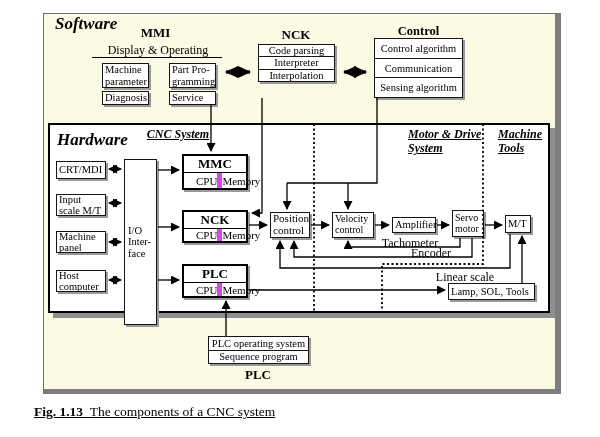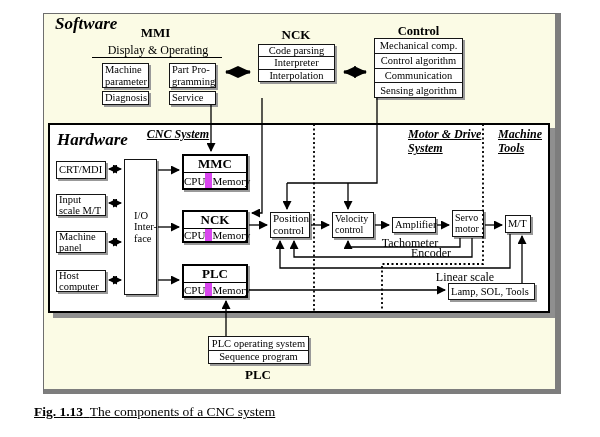--- a/index.html
+++ b/index.html
@@ -10,21 +10,21 @@
   .hwframe{background:#fff;border:2px solid #000;box-shadow:5px 5px 0 #8f8f8f;}
   .bx{background:#fff;border:1px solid #151515;box-shadow:2px 2px 0 #999;font-size:10.5px;line-height:1.08;padding:1px 2px;}
   .ctr{display:flex;flex-direction:column;justify-content:center;text-align:left;}
   .lft{display:flex;flex-direction:column;justify-content:center;text-align:left;}
   .tbl{background:#fff;border:1px solid #151515;box-shadow:2px 2px 0 #999;display:flex;flex-direction:column;padding:0;}
   .tbl>div{flex:1;border-bottom:1px solid #151515;display:flex;align-items:center;justify-content:center;font-size:10.5px;}
   .tbl>div:last-child{border-bottom:none;}
   .cnc{background:#fff;border:2px solid #000;box-shadow:2px 2px 0 #999;display:flex;flex-direction:column;padding:0;}
   .cnc .t{flex:1;border-bottom:1px solid #000;display:flex;align-items:center;justify-content:center;font-weight:bold;font-size:13px;}
   .cnc .m{height:16px;display:flex;font-size:11px;}
-  .cnc .m .c1{width:26px;border-right:7px solid #d946ef;display:flex;align-items:center;justify-content:center;}
+  .cnc .m .c1{width:26px;border-right:5px solid #d946ef;display:flex;align-items:center;justify-content:center;margin-left:12px;}
   .cnc .m .c2{flex:1;display:flex;align-items:center;justify-content:center;}
   .h1{font-weight:bold;font-style:italic;font-size:17px;line-height:1;}
   .h2{font-weight:bold;font-size:13px;text-align:center;line-height:1;}
   .sec{font-weight:bold;font-style:italic;font-size:12px;text-decoration:underline;line-height:1.2;}
   .lbl{font-size:12px;text-align:center;line-height:1;}
   .rule{background:#000;height:1px;}
   .cap{font-size:13.5px;text-decoration:underline;}
   svg{position:absolute;left:0;top:0;pointer-events:none;}
 </style>
 </head>
@@ -53,21 +53,20 @@
 
   <div class="abs h2" style="left:271px;top:28px;width:50px;">NCK</div>
   <div class="abs tbl" style="left:258px;top:44px;width:77px;height:38px;">
     <div>Code parsing</div>
     <div>Interpreter</div>
     <div>Interpolation</div>
   </div>
 
   <div class="abs h2" style="left:390px;top:25px;width:57px;font-size:12.5px;">Control</div>
   <div class="abs tbl" style="left:374px;top:38px;width:89px;height:60px;">
-    <div>Mechanical comp.</div>
     <div>Control algorithm</div>
     <div>Communication</div>
     <div>Sensing algorithm</div>
   </div>
 
   <div class="abs hwframe" style="left:48px;top:123px;width:502px;height:190px;"></div>
 
   <div class="abs h1" style="left:57px;top:131px;">Hardware</div>
   <div class="abs sec" style="left:143px;top:127px;width:70px;text-align:center;">CNC System</div>
   <div class="abs sec" style="left:408px;top:127px;width:80px;">
@@ -86,21 +85,21 @@
   </div>
   <div class="abs bx lft" style="left:56px;top:231px;width:50px;height:22px;">
     <div>Machine</div>
     <div>panel</div>
   </div>
   <div class="abs bx lft" style="left:56px;top:270px;width:50px;height:22px;">
     <div>Host</div>
     <div>computer</div>
   </div>
 
-  <div class="abs bx lft" style="left:124px;top:159px;width:33px;height:136px;padding-left:9px;">
+  <div class="abs bx lft" style="left:124px;top:159px;width:33px;height:166px;padding-left:3px;">
     <div>I/O</div>
     <div>Inter-</div>
     <div>face</div>
   </div>
 
   <div class="abs cnc" style="left:182px;top:154px;width:66px;height:36px;">
     <div class="t">MMC</div>
     <div class="m">
         <div class="c1">CPU</div>
         <div class="c2">Memory</div>

